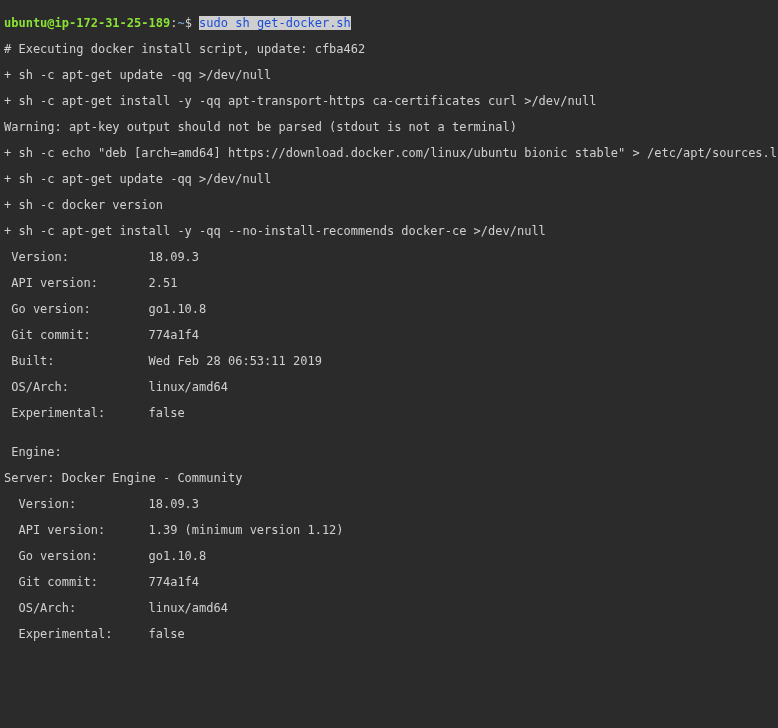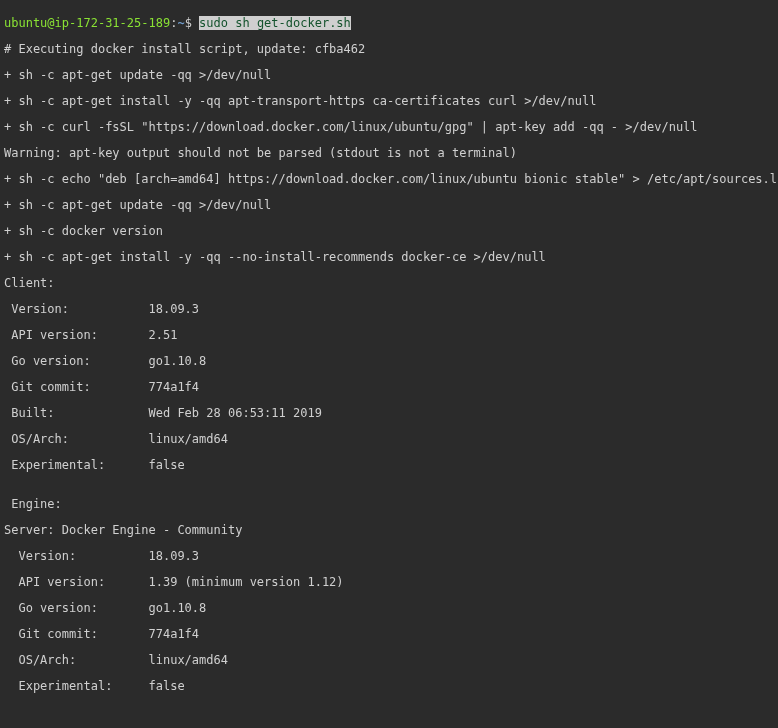--- a/index.html
+++ b/index.html
@@ -11,41 +11,39 @@
     font-family: "DejaVu Sans Mono", "Liberation Mono", Consolas, monospace;
     font-size: 12px;
     line-height: 13px;
     color: #d0d0d0;
     overflow: hidden;
   }
   .terminal {
     padding: 4px 4px;
     white-space: pre;
   }
-  .prompt-user { color: #8ae234; font-weight: normal; }
+  .prompt-user { color: #8ae234; font-weight: bold; }
   .prompt-colon { color: #d0d0d0; }
   .prompt-path { color: #729fcf; font-weight: bold; }
-  .highlight { background: #cfcfcf; color: #14532d; }
+  .highlight { background: #cfcfcf; color: #1d4ed8; }
   .line { display: block; }
 </style>
 </head>
 <body>
 
 <div class="terminal">
 <span class="line"><span class="prompt-user">ubuntu@ip-172-31-25-189</span><span class="prompt-colon">:</span><span class="prompt-path">~</span><span>$ </span><span class="highlight">sudo sh get-docker.sh</span></span>
 <span class="line"># Executing docker install script, update: cfba462</span>
 <span class="line">+ sh -c apt-get update -qq &gt;/dev/null</span>
 <span class="line">+ sh -c apt-get install -y -qq apt-transport-https ca-certificates curl &gt;/dev/null</span>
-<span class="line">+ sh -c curl -fsSL "https://download.docker.com/linux/ubuntu/gpg" | apt-key add -qq - &gt;/dev/null</span>
 <span class="line">Warning: apt-key output should not be parsed (stdout is not a terminal)</span>
 <span class="line">+ sh -c echo "deb [arch=amd64] https://download.docker.com/linux/ubuntu bionic stable" &gt; /etc/apt/sources.list.d/docker.list</span>
 <span class="line">+ sh -c apt-get update -qq &gt;/dev/null</span>
 <span class="line">+ sh -c docker version</span>
 <span class="line">+ sh -c apt-get install -y -qq --no-install-recommends docker-ce &gt;/dev/null</span>
-<span class="line">Client:</span>
 <span class="line"> Version:           18.09.3</span>
 <span class="line"> API version:       2.51</span>
 <span class="line"> Go version:        go1.10.8</span>
 <span class="line"> Git commit:        774a1f4</span>
 <span class="line"> Built:             Wed Feb 28 06:53:11 2019</span>
 <span class="line"> OS/Arch:           linux/amd64</span>
 <span class="line"> Experimental:      false</span>
 <span class="line"></span>
 <span class="line"> Engine:</span>
 <span class="line">Server: Docker Engine - Community</span>

